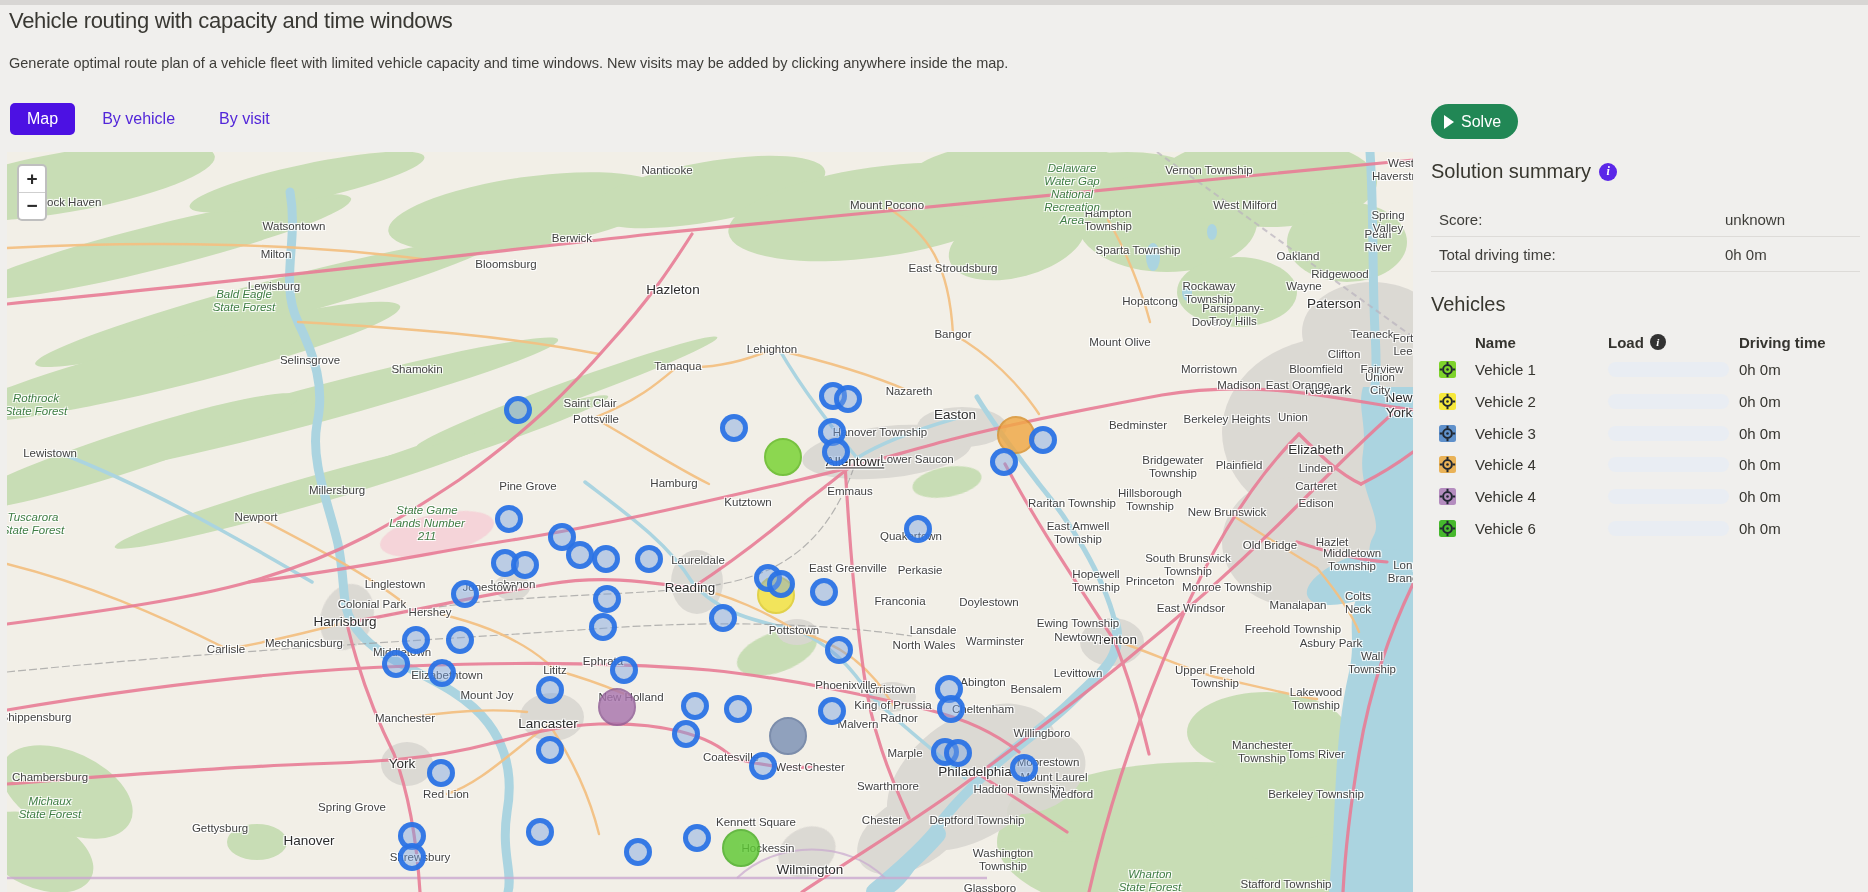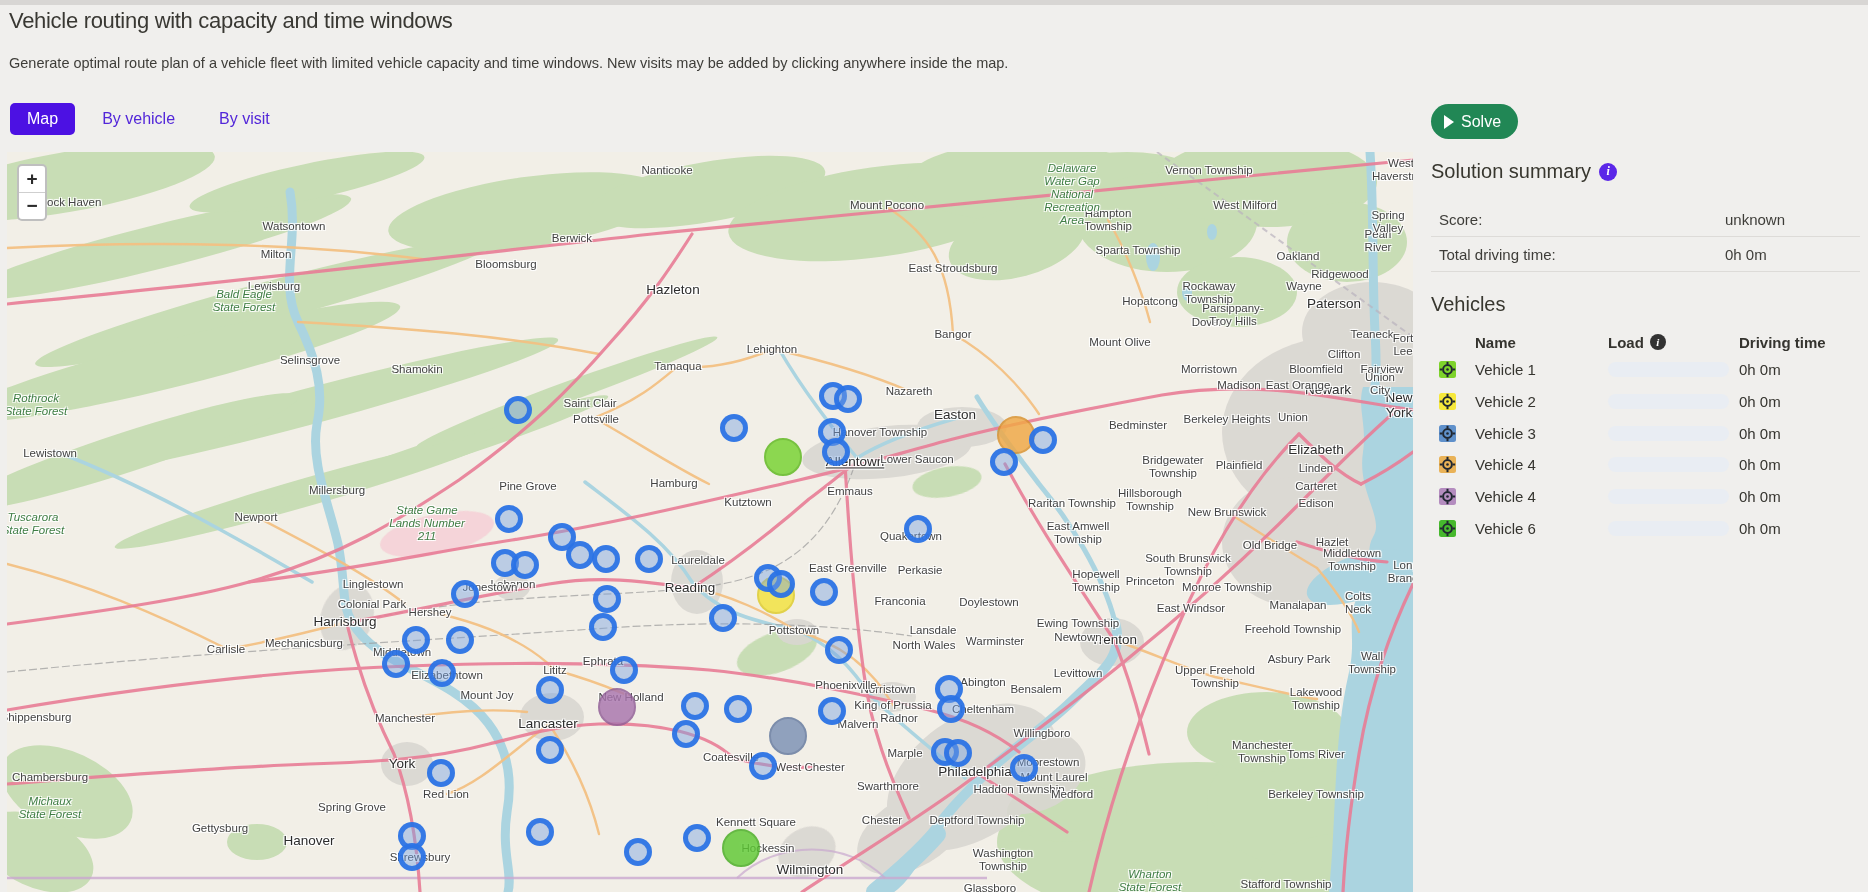--- a/index.html
+++ b/index.html
@@ -389,21 +389,21 @@
       <span class="mlabel town" style="left: 946px; top: 182px;">Bangor</span>
       <span class="mlabel town" style="left: 902px; top: 239px;">Nazareth</span>
       <span class="mlabel town" style="left: 873px; top: 280px;">Hanover Township</span>
       <span class="mlabel town" style="left: 910px; top: 307px;">Lower Saucon</span>
       <span class="mlabel town" style="left: 843px; top: 339px;">Emmaus</span>
       <span class="mlabel town" style="left: 741px; top: 350px;">Kutztown</span>
       <span class="mlabel town" style="left: 521px; top: 334px;">Pine Grove</span>
       <span class="mlabel town" style="left: 330px; top: 338px;">Millersburg</span>
       <span class="mlabel town" style="left: 249px; top: 365px;">Newport</span>
       <span class="mlabel town" style="left: 483px; top: 399px; margin-top: 36px;">Jonestown</span>
-      <span class="mlabel town" style="left: 366px; top: 432px;">Linglestown</span>
+      <span class="mlabel town" style="left: 388px; top: 432px;">Linglestown</span>
       <span class="mlabel town" style="left: 365px; top: 452px;">Colonial Park</span>
       <span class="mlabel town" style="left: 423px; top: 460px;">Hershey</span>
       <span class="mlabel town" style="left: 297px; top: 491px;">Mechanicsburg</span>
       <span class="mlabel town" style="left: 395px; top: 500px;">Middletown</span>
       <span class="mlabel town" style="left: 440px; top: 523px;">Elizabethtown</span>
       <span class="mlabel town" style="left: 480px; top: 543px;">Mount Joy</span>
       <span class="mlabel town" style="left: 398px; top: 566px;">Manchester</span>
       <span class="mlabel town" style="left: 548px; top: 518px;">Lititz</span>
       <span class="mlabel town" style="left: 596px; top: 509px;">Ephrata</span>
       <span class="mlabel town" style="left: 624px; top: 545px;">New Holland</span>
@@ -491,21 +491,21 @@
       <span class="mlabel town" style="left: 1208px; top: 525px;">Upper Freehold
 Township</span>
       <span class="mlabel town" style="left: 1309px; top: 547px;">Lakewood
 Township</span>
       <span class="mlabel town" style="left: 1255px; top: 600px;">Manchester
 Township</span>
       <span class="mlabel town" style="left: 1309px; top: 602px;">Toms River</span>
       <span class="mlabel town" style="left: 1309px; top: 642px;">Berkeley Township</span>
       <span class="mlabel town" style="left: 1279px; top: 732px;">Stafford Township</span>
       <span class="mlabel town" style="left: 1399px; top: 420px;">Long Branch</span>
-      <span class="mlabel town" style="left: 1292px; top: 491px; margin-top: 16px;">Asbury Park</span>
+      <span class="mlabel town" style="left: 1324px; top: 491px;">Asbury Park</span>
       <span class="mlabel town" style="left: 1143px; top: 149px;">Hopatcong</span>
       <span class="mlabel town" style="left: 1202px; top: 141px;">Rockaway
 Township</span>
       <span class="mlabel town" style="left: 1188px; top: 170px; margin-left: 12px;">Dover</span>
       <span class="mlabel town" style="left: 1226px; top: 163px;">Parsippany-
 Troy Hills</span>
       <span class="mlabel town" style="left: 1297px; top: 134px;">Wayne</span>
       <span class="mlabel town" style="left: 1291px; top: 104px;">Oakland</span>
       <span class="mlabel town" style="left: 1333px; top: 122px;">Ridgewood</span>
       <span class="mlabel town" style="left: 1371px; top: 89px;">Pearl River</span>

